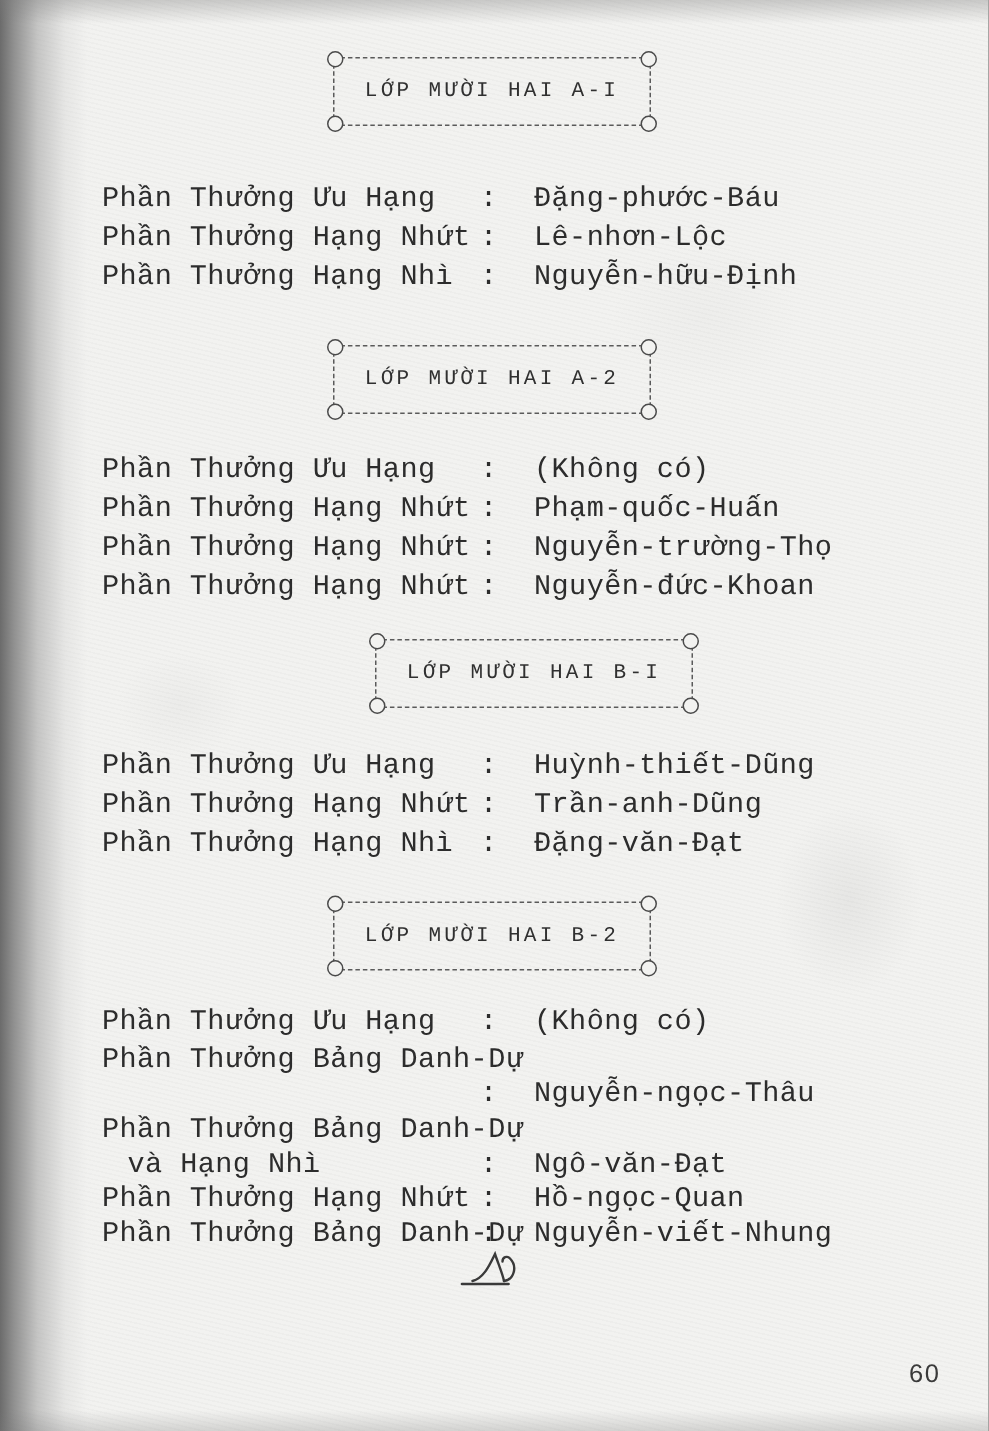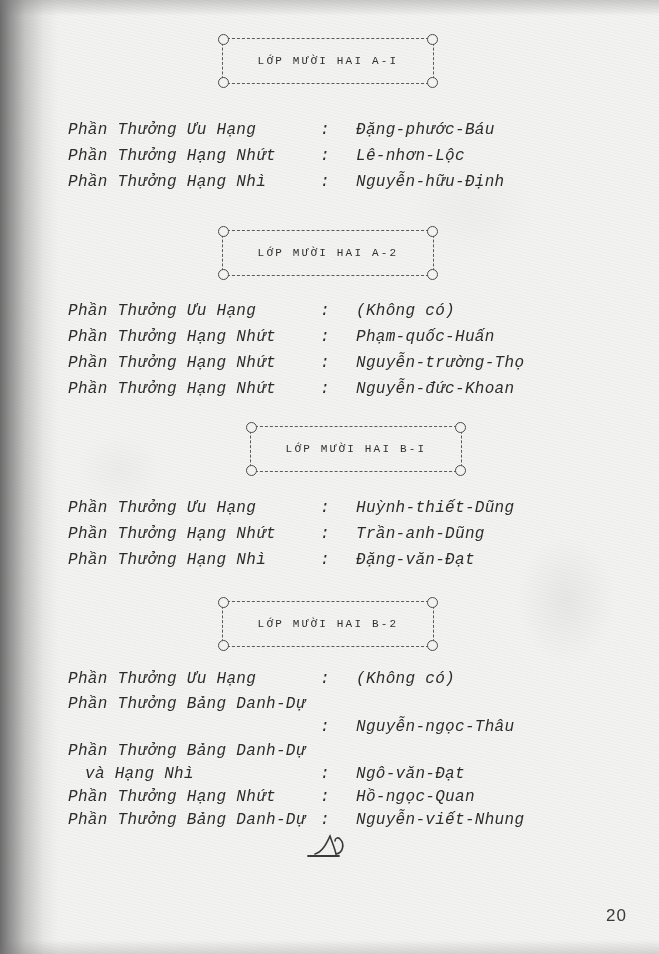--- a/index.html
+++ b/index.html
@@ -86,36 +86,35 @@
   .class-box .corner.tl { left: -5px; top: -5px; }
   .class-box .corner.tr { right: -5px; top: -5px; }
   .class-box .corner.bl { left: -5px; bottom: -5px; }
   .class-box .corner.br { right: -5px; bottom: -5px; }
   .class-title {
     position: absolute;
     inset: 0;
     display: flex;
     align-items: center;
     justify-content: center;
-    font-size: 11px;
+    font-size: 14px;
     letter-spacing: 2.2px;
     white-space: nowrap;
     color: #303030;
   }
 
   
   .award-row {
     position: absolute;
     left: 68px;
     width: 540px;
     height: 22px;
-    font-size: 16px;
+    font-size: 19px;
     letter-spacing: 0.3px;
     white-space: nowrap;
-    font-style: italic;
   }
   .award-label {
     position: absolute;
     left: 0;
     top: 0;
   }
   .award-label.indent {
     left: 17px;
   }
   .award-colon {
@@ -296,15 +295,15 @@
         <span class="award-value">Nguyễn-viết-Nhung</span>
       </div>
     </div>
 
   <svg id="flourish" viewBox="0 0 56 30" xmlns="http://www.w3.org/2000/svg">
     <path d="M10 22 C 18 20, 22 10, 25 4 C 27 10, 30 17, 31 22" fill="none" stroke="#3a3a3a" stroke-width="1.6" stroke-linecap="round"></path>
     <path d="M31 22 C 38 21, 40 12, 35 7 C 33 5, 30 6, 30 9" fill="none" stroke="#3a3a3a" stroke-width="1.6" stroke-linecap="round"></path>
     <path d="M3 24 L 34 24" fill="none" stroke="#3a3a3a" stroke-width="1.8" stroke-linecap="round"></path>
   </svg>
 
-  <div id="page-number">20</div>
+  <div id="page-number">60</div>
 
 </div>
 
 </body></html>

